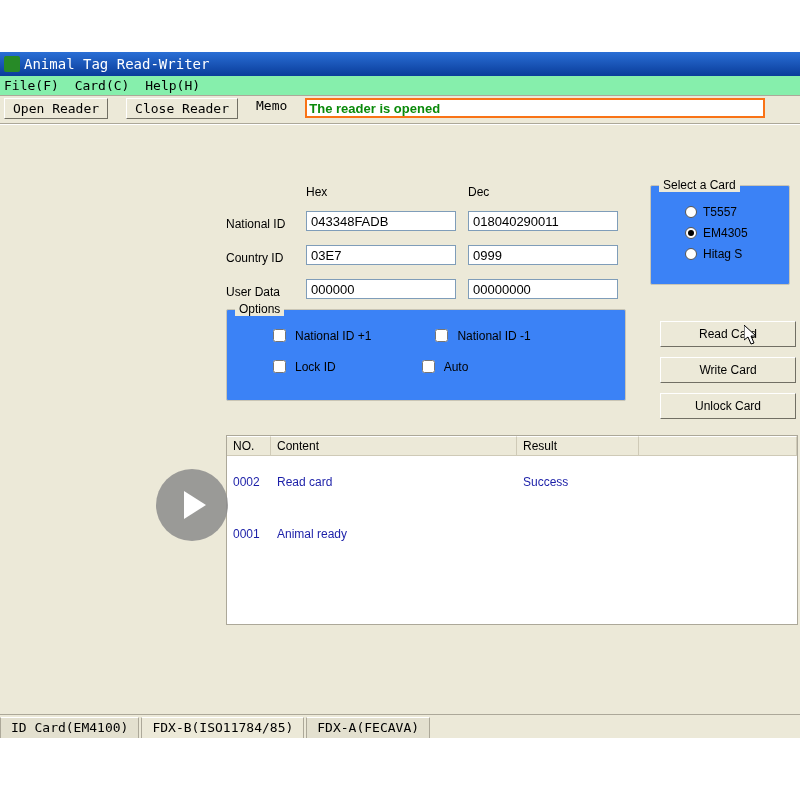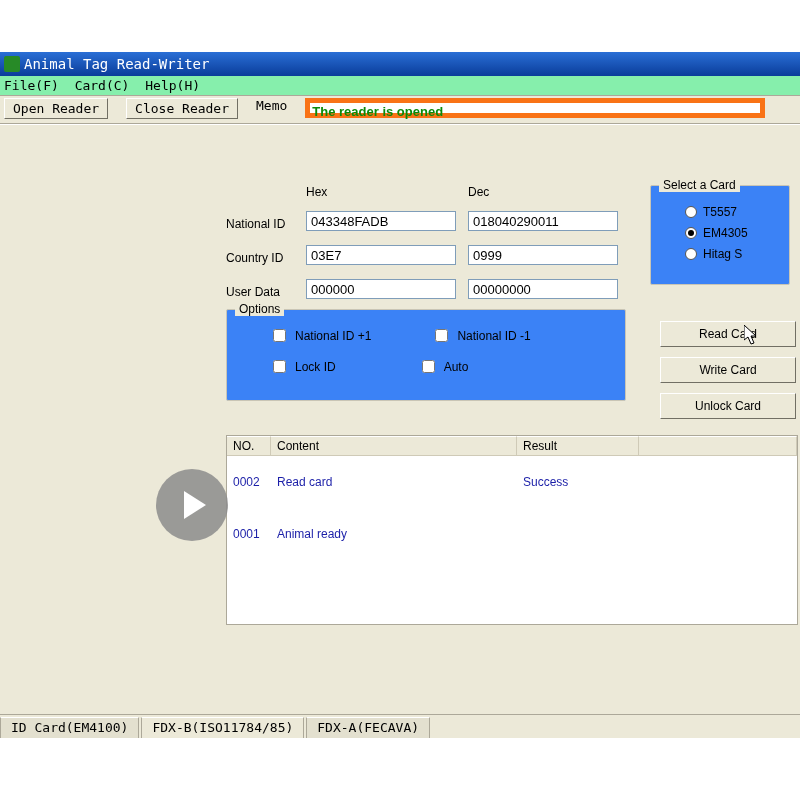--- a/index.html
+++ b/index.html
@@ -59,21 +59,21 @@
     border-bottom-color: #716f64;
     font-family: "SimSun", monospace;
     font-size: 13px;
     padding: 2px 8px;
     cursor: pointer;
   }
   .toolbar .lbl { font-family: "SimSun", monospace; font-size:13px; }
   .memo {
     flex: 1;
     height: 20px;
-    border: 5px solid #f97316;
+    border: 2px solid #f97316;
     background: #fff;
     color: #0a8a0a;
     font-weight: bold;
     font-family: Tahoma, sans-serif;
     font-size: 13px;
     padding-left: 2px;
     line-height: 18px;
     max-width: 460px;
   }
   .client {

